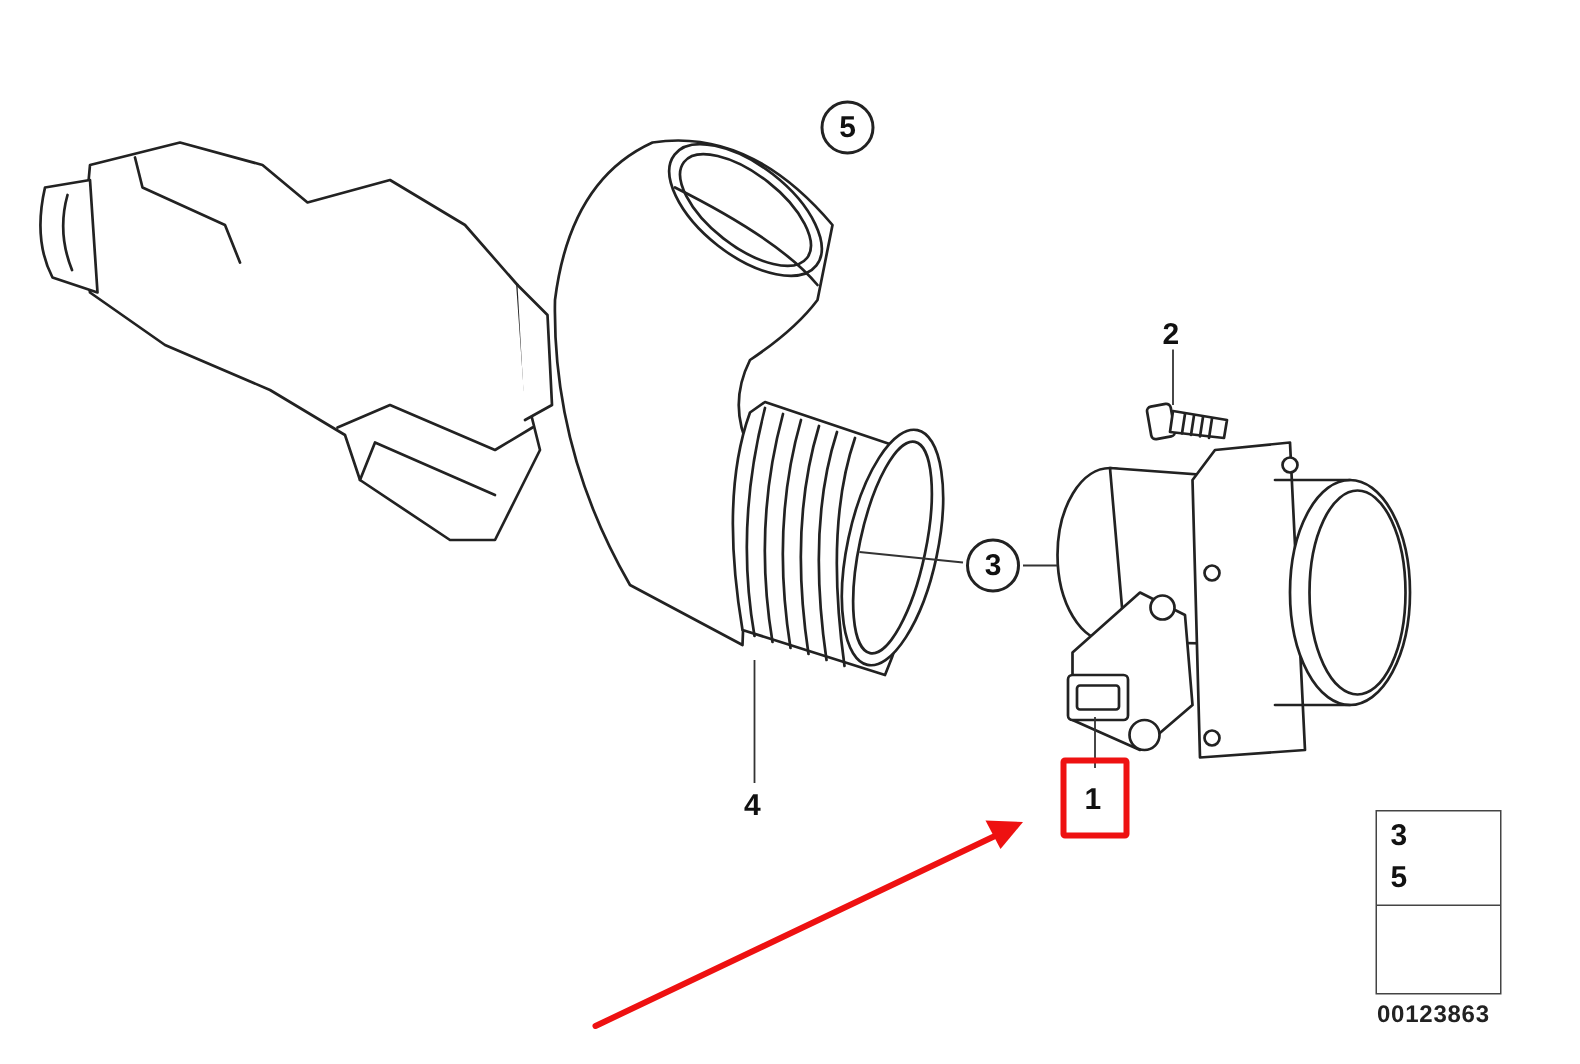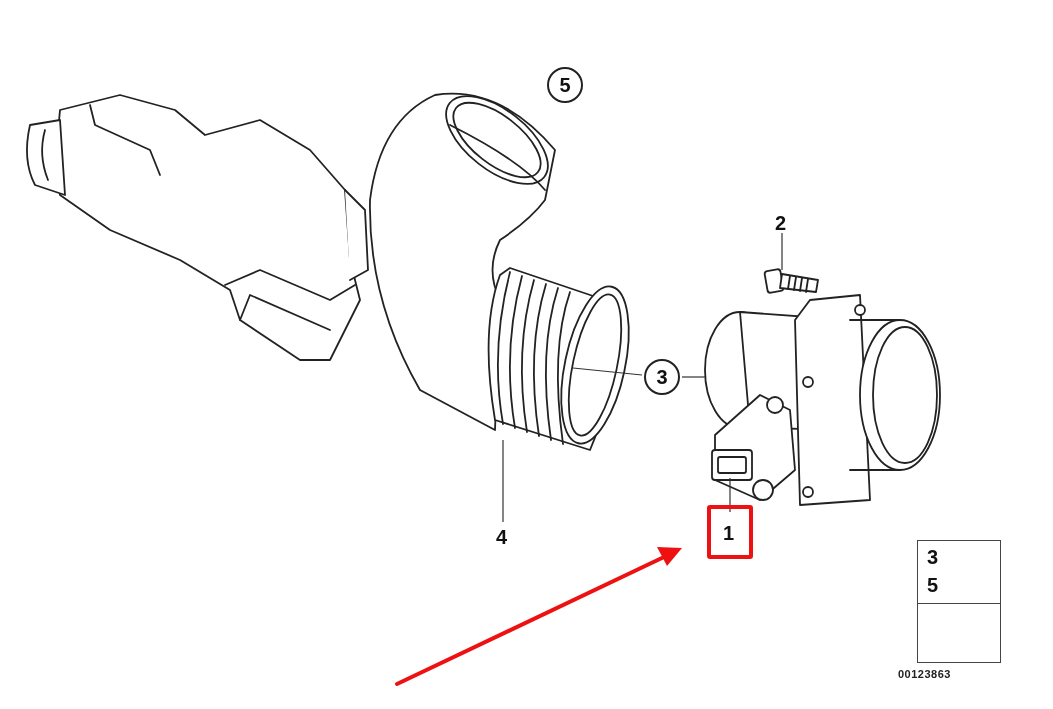--- a/index.html
+++ b/index.html
@@ -11,21 +11,21 @@
   .circle-label { position: absolute; width: 36px; height: 36px; border: 2px solid #222;
                   border-radius: 50%; box-sizing: border-box; display: flex;
                   align-items: center; justify-content: center; font-weight: bold;
                   font-size: 20px; color: #111; background: #fff; }
   .highlight-box { position: absolute; border: 4px solid #ee1111; border-radius: 3px;
                    box-sizing: border-box; }
   .legend { position: absolute; left: 917px; top: 540px; width: 84px; height: 123px;
             border: 1px solid #444; box-sizing: border-box; background: #fff; }
   .legend-divider { position: absolute; left: 0; right: 0; top: 62px; border-top: 1px solid #444; }
   .legend-num { position: absolute; font-weight: bold; font-size: 20px; color: #111; }
-  .part-number { position: absolute; left: 898px; top: 668px; font-size: 11px;
+  .part-number { position: absolute; left: 918px; top: 668px; font-size: 16px;
                  font-weight: bold; color: #222; letter-spacing: 0.5px; }
 </style>
 </head>
 <body>
 
 <svg id="diagram" width="1053" height="709" viewBox="0 0 1053 709" xmlns="http://www.w3.org/2000/svg">
   <g fill="#fff" stroke="#222" stroke-width="1.8" stroke-linejoin="round" stroke-linecap="round">
 
     <g>
       <path d="M 60 110 L 120 95 L 175 110 L 205 135 L 260 120 L 310 150 L 345 190 L 350 260

